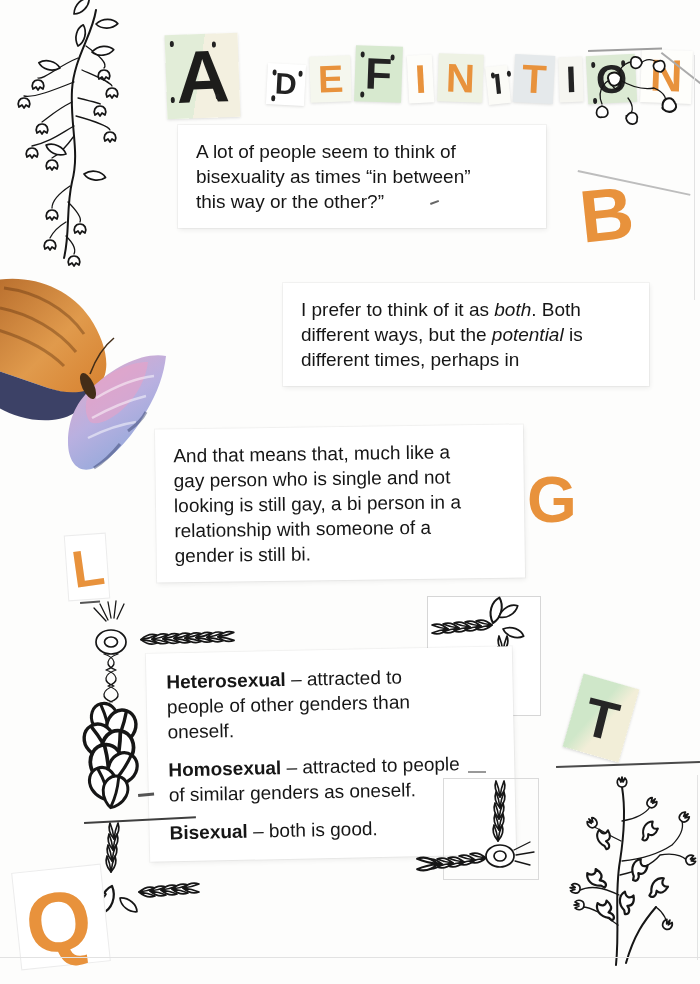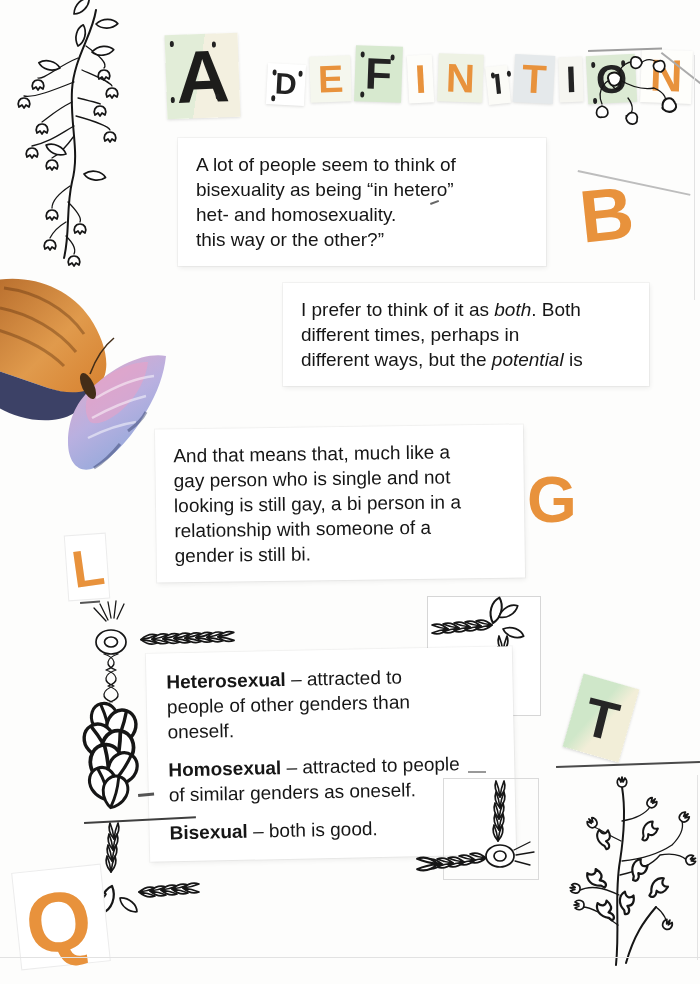--- a/index.html
+++ b/index.html
@@ -113,24 +113,23 @@
   <svg class="ink" style="left:594px;top:52px" width="104" height="84" viewBox="0 0 104 84">
     <path class="thin" d="M8 52 C2 38 12 24 26 28 M26 28 C22 14 36 6 46 12 M46 12 C54 4 66 8 66 18 M26 28 C36 34 48 38 60 36 M60 36 C70 40 76 48 68 56 M34 46 C40 54 40 62 32 64 M26 28 C18 26 16 34 22 37 C27 38 28 32 26 28"></path>
     <use href="#hl" transform="translate(8,54) rotate(-100)"></use>
     <use href="#hl" transform="translate(27,25) rotate(-25) scale(1.15)"></use>
     <use href="#hl" transform="translate(48,11) rotate(-5)"></use>
     <use href="#hl" transform="translate(67,20) rotate(65)"></use>
     <use href="#hl" transform="translate(69,57) rotate(140) scale(1.2)"></use>
     <use href="#hl" transform="translate(32,66) rotate(175)"></use>
   </svg>
 
-  <div class="card" style="left:178px;top:138px;width:332px;">
+  <div class="card" style="left:178px;top:125px;width:332px;">
     <div class="ln">A lot of people seem to think of</div>
-    <div class="ln">bisexuality as being “in hetero”</div>
-    <div class="ln">het- and homosexuality.</div>
+    <div class="ln">bisexuality as times “in between”</div>
     <div class="ln">this way or the other?”</div>
   </div>
 
   <div class="cut" style="left:580px;top:178px;font-size:74px;transform:rotate(-6deg);">B</div>
 
   <svg style="position:absolute;left:-4px;top:278px;overflow:visible" width="176" height="216" viewBox="0 0 176 216">
     <defs>
       <linearGradient id="fw" x1="0" y1="0" x2="1" y2="1">
         <stop offset="0" stop-color="#b96f2e"></stop>
           <stop offset="0.55" stop-color="#e09a4c"></stop>
@@ -148,22 +147,22 @@
     <path d="M96 110 C118 88 148 74 170 78 C168 96 162 114 150 134 C136 160 114 182 98 190 C84 196 72 186 72 164 C72 140 82 122 96 110 Z" fill="url(#hw)"></path>
     <path d="M96 110 C112 94 134 84 152 84 C150 100 142 116 130 128 C116 142 102 148 94 144 C88 136 88 122 96 110 Z" fill="rgba(236,160,196,0.55)"></path>
     <path d="M100 120 C120 108 140 100 158 98 M96 140 C114 130 134 122 150 118 M92 160 C108 152 126 146 140 144" stroke="rgba(255,255,255,0.5)" stroke-width="2.5" fill="none"></path>
     <path d="M98 190 C106 185 116 176 124 166 M150 134 C146 142 139 148 132 153" stroke="rgba(46,58,102,0.45)" stroke-width="3" fill="none"></path>
     <ellipse cx="92" cy="108" rx="6" ry="14" transform="rotate(-25 92 108)" fill="#432d18"></ellipse>
     <path d="M94 96 C100 80 108 68 118 60" stroke="#432d18" stroke-width="1.6" fill="none"></path>
   </svg>
 
   <div class="card" style="left:283px;top:283px;width:330px;">
     <div class="ln"><span>I prefer to think of it as </span><i>both</i><span>. Both</span></div>
+    <div class="ln"><span>different ways, but the </span><i>potential</i><span> is</span></div>
     <div class="ln">different times, perhaps in</div>
-    <div class="ln"><span>different ways, but the </span><i>potential</i><span> is</span></div>
   </div>
 
   <div class="card" style="left:156px;top:427px;width:332px;transform:rotate(-0.8deg);">
     <div class="ln">And that means that, much like a</div>
     <div class="ln">gay person who is single and not</div>
     <div class="ln">looking is still gay, a bi person in a</div>
     <div class="ln">relationship with someone of a</div>
     <div class="ln">gender is still bi.</div>
   </div>
 

